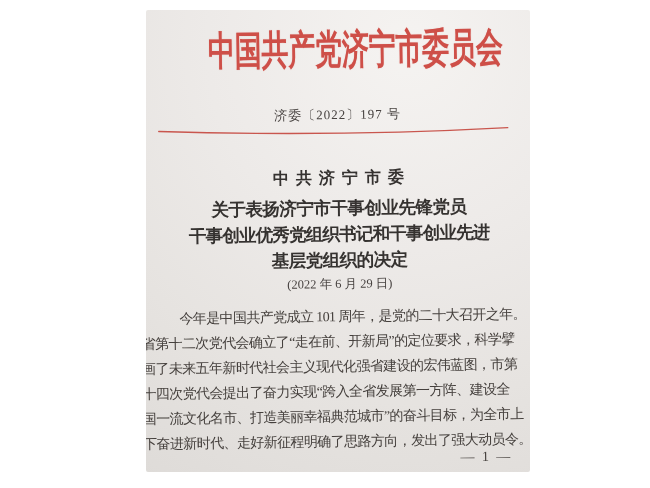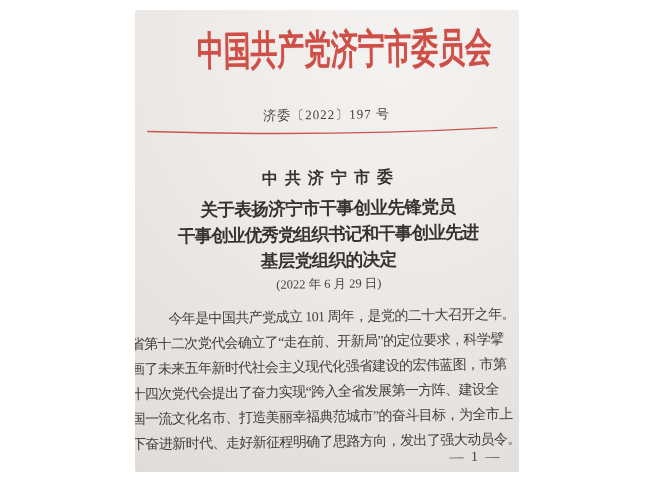--- a/index.html
+++ b/index.html
@@ -11,21 +11,21 @@
   .stage {
     position: relative;
     width: 650px;
     height: 488px;
     background: #ffffff;
     overflow: hidden;
   }
   
   .photo {
     position: absolute;
-    left: 135px;
+    left: 146px;
     top: 10px;
     width: 384px;
     height: 462px;
     background: radial-gradient(130% 110% at 68% 8%,
                 #f5f3f1 0%, #edeae8 40%, #e6e3e0 70%, #dedbd8 100%);
     border-radius: 2px;
     overflow: hidden;
   }
   .photo-inner {
     position: absolute;

